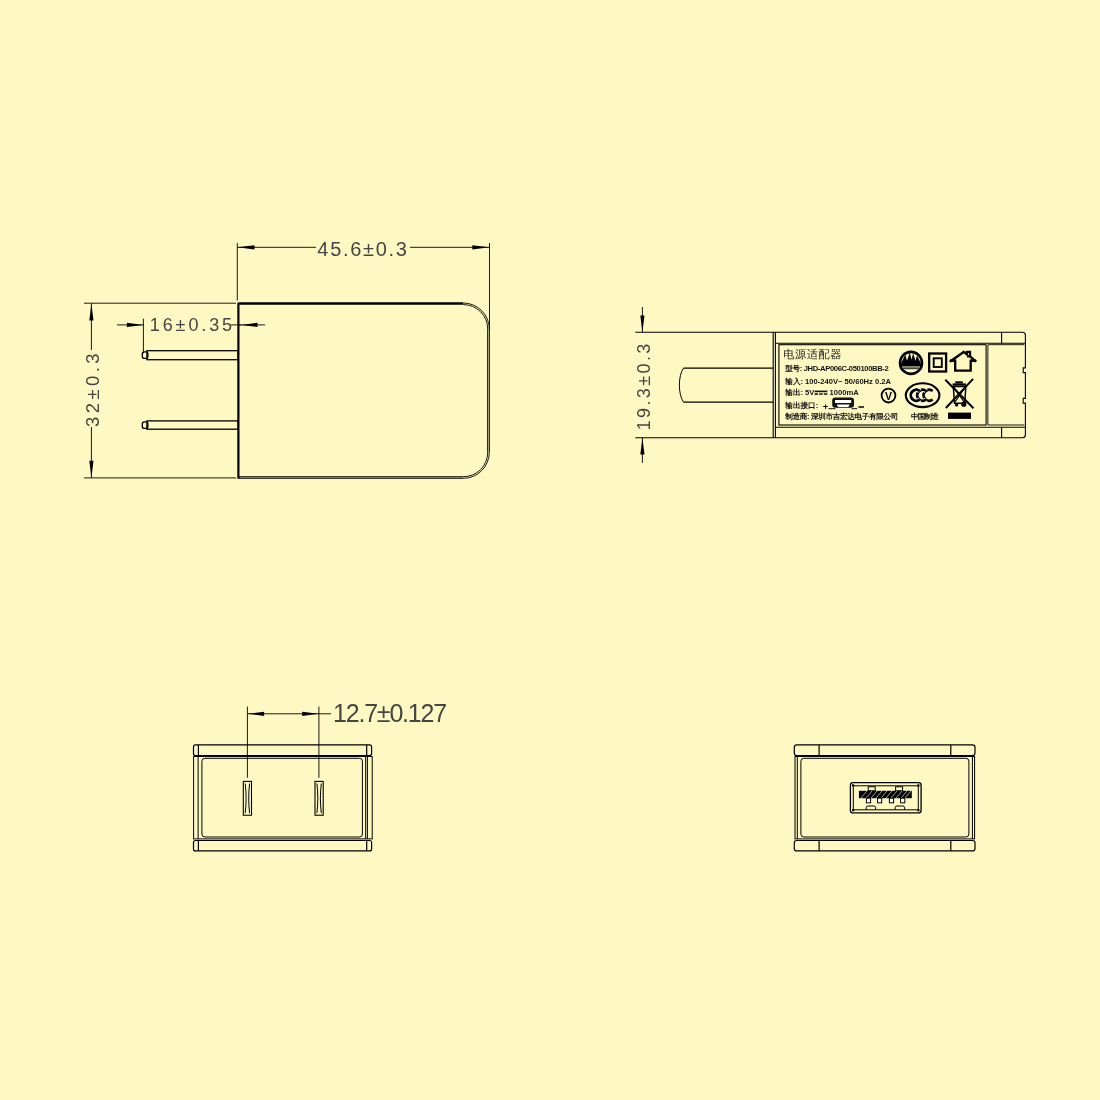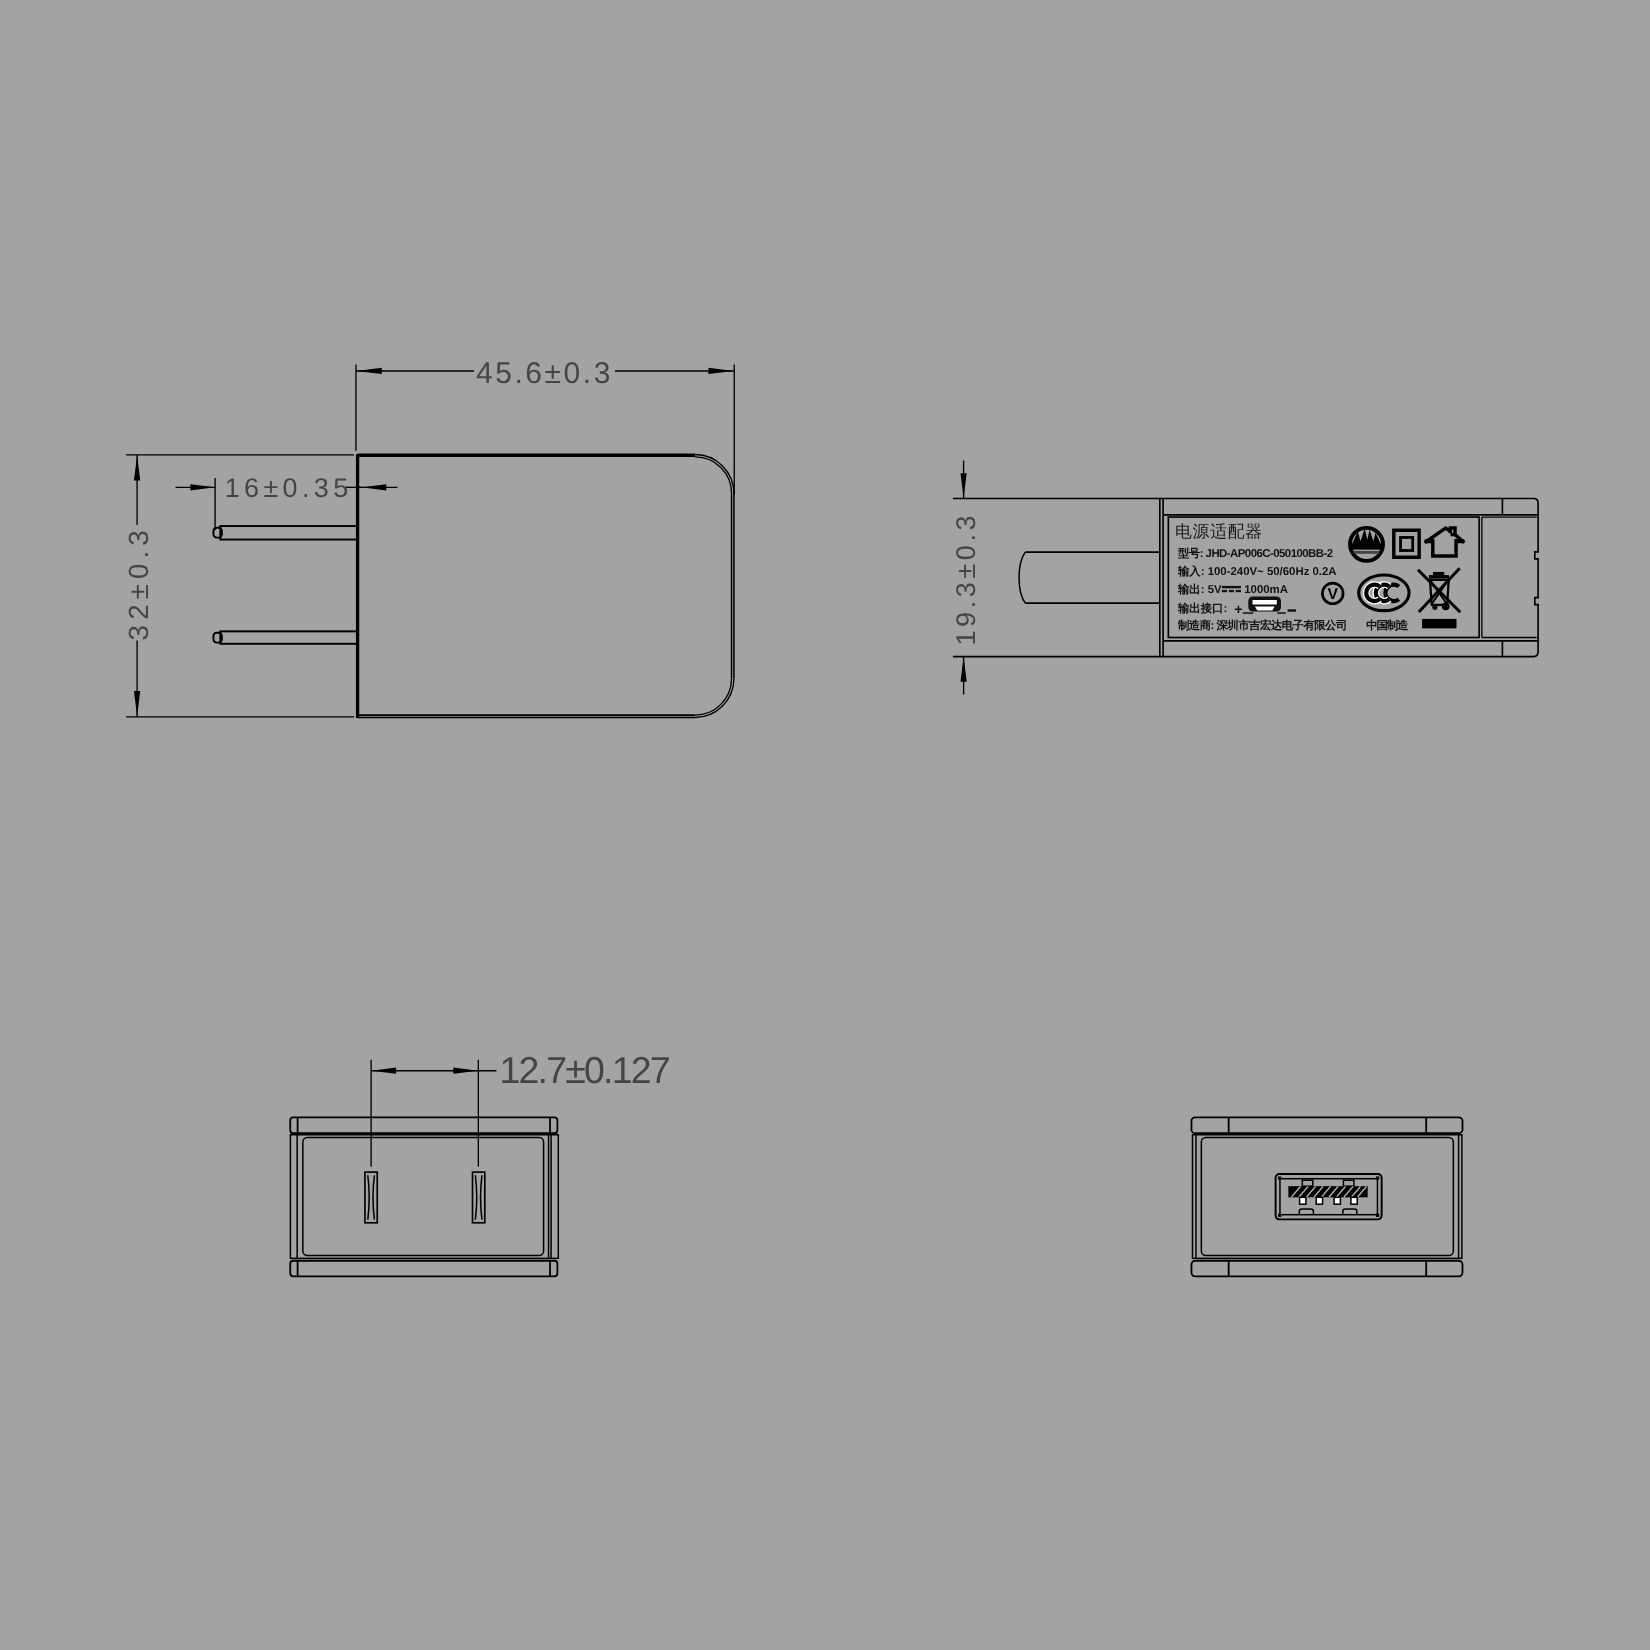--- a/index.html
+++ b/index.html
@@ -1,16 +1,16 @@
 <!DOCTYPE html>
 <html><head>
 <meta charset="utf-8">
 <style>
   html,body{margin:0;padding:0;background:#fff;}
-  .page{position:relative;width:1100px;height:1100px;background:#a3a3a3;font-family:"Liberation Sans",sans-serif;}
+  .page{position:relative;width:1100px;height:1100px;background:#fef9c3;font-family:"Liberation Sans",sans-serif;}
   svg{position:absolute;top:0;left:0;}
   text{font-family:"Liberation Sans",sans-serif;}
   .dim{fill:#454545;}
 </style>
 </head>
 <body>
 <div class="page">
 <svg width="1100" height="1100" viewBox="0 0 1100 1100">
 
 <g stroke="#000" stroke-width="0.9" fill="none">

